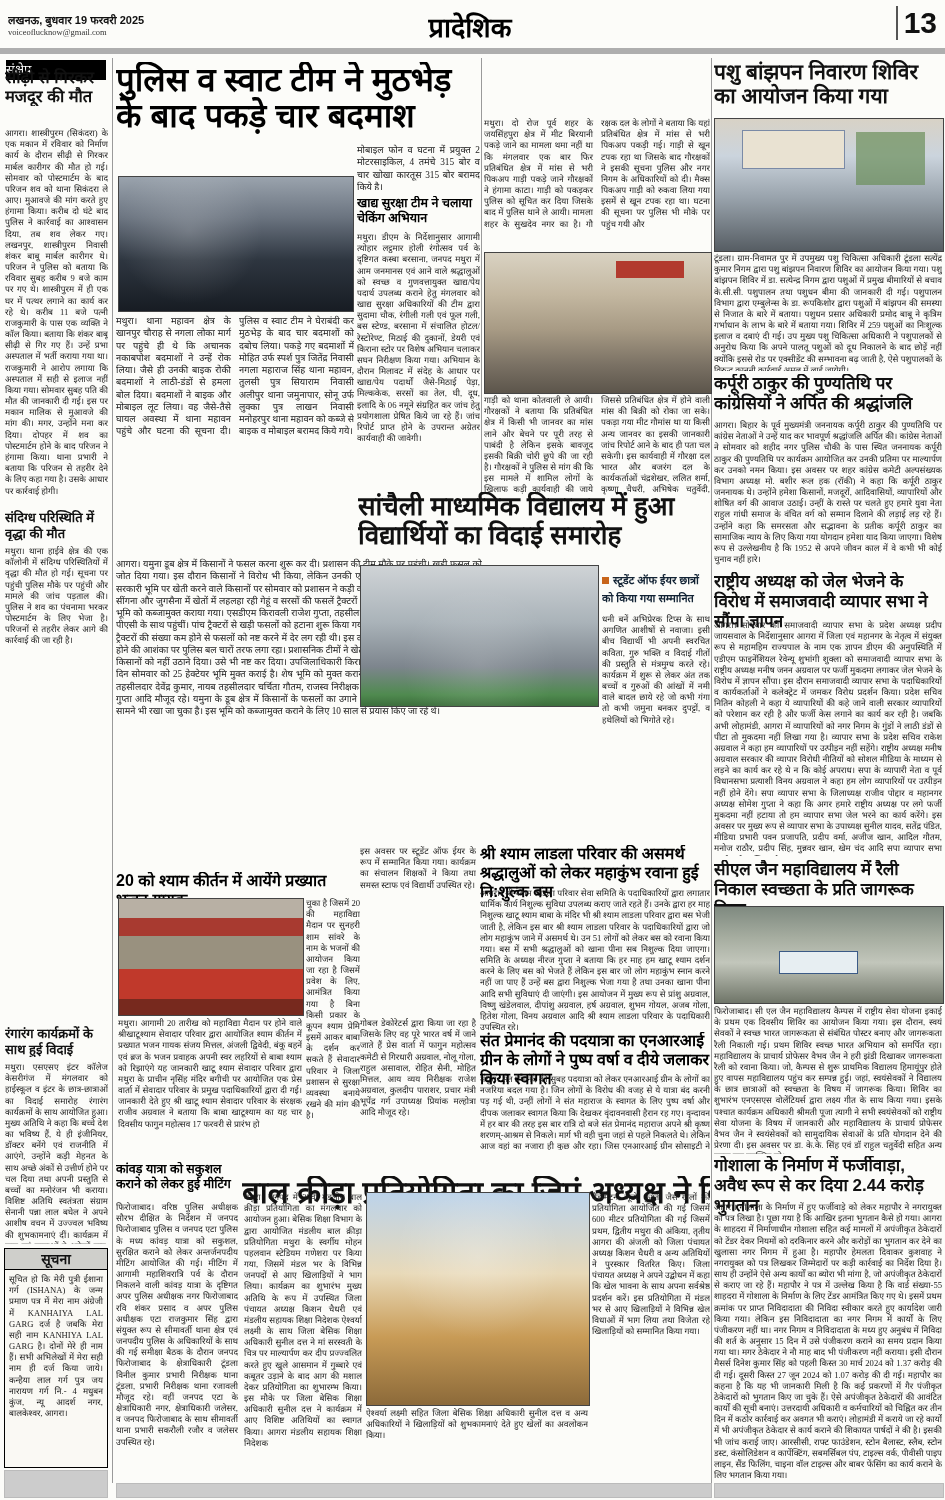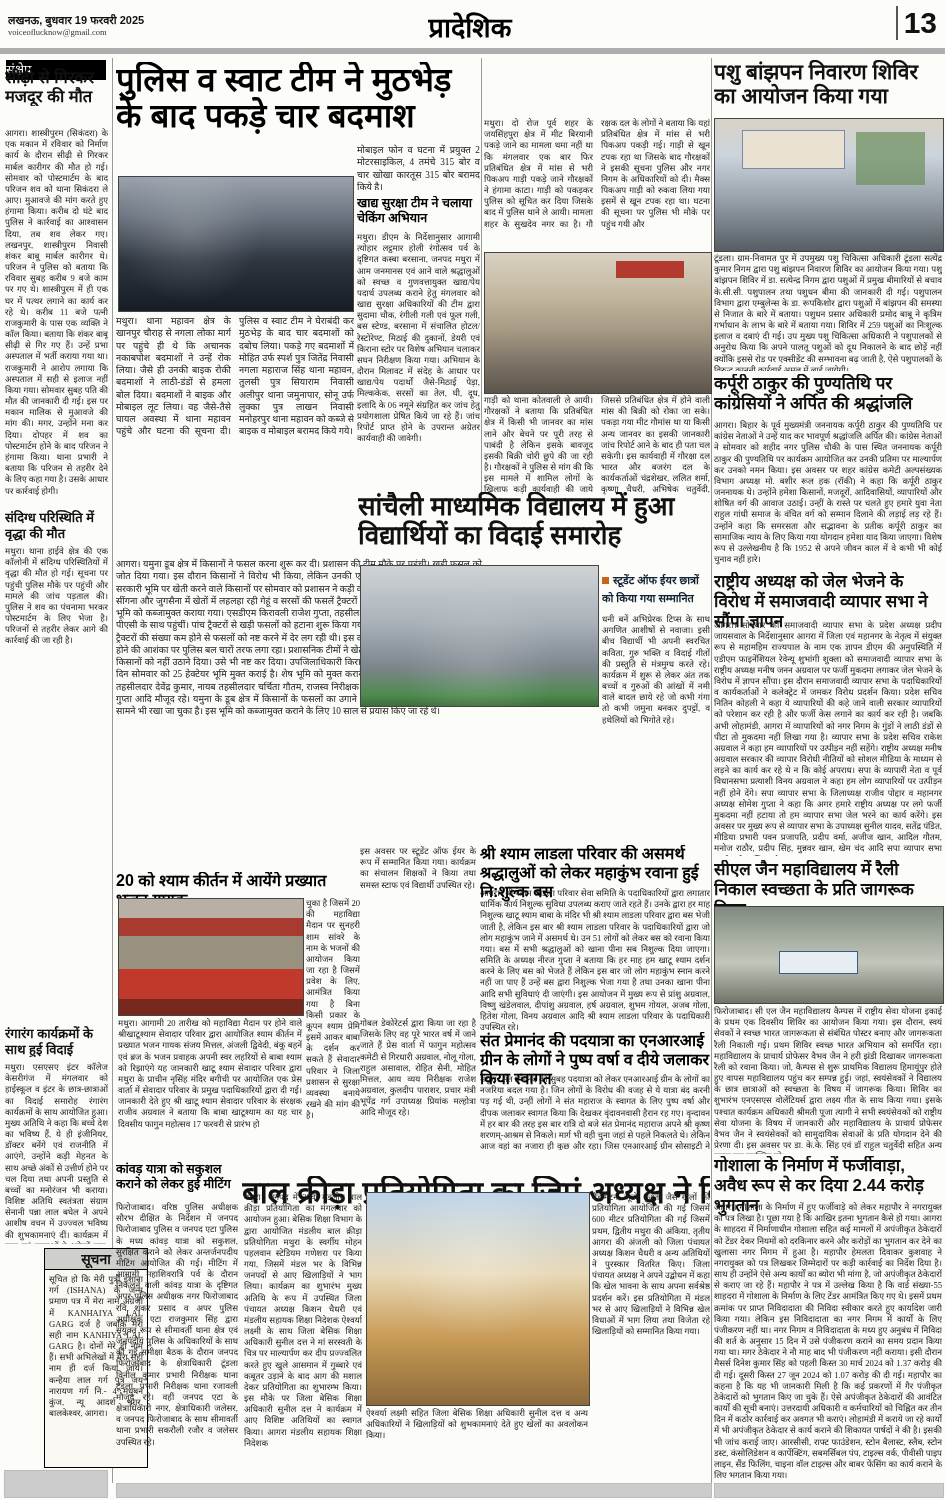--- a/index.html
+++ b/index.html
@@ -49,21 +49,21 @@
   <div class="rule-v" style="left:481px;top:58px;height:440px;"></div>
   <div class="rule-v" style="left:711px;top:58px;height:1425px;"></div>
 
   <div class="abs black-bar" style="left:6px;top:60px;width:100px;height:20px;">संक्षेप</div>
   <div class="abs" style="left:5px;top:68px;width:103px;font-family:'Liberation Sans','DejaVu Sans',sans-serif;font-weight:800;font-size:16.5px;line-height:1.15;">सीढ़ी से गिरकर मजदूर की मौत</div>
   <div class="abs body-sm jt" style="left:5px;top:128px;width:103px;height:378px;">आगरा। शास्त्रीपुरम (सिकंदरा) के एक मकान में रविवार को निर्माण कार्य के दौरान सीढ़ी से गिरकर मार्बल कारीगर की मौत हो गई। सोमवार को पोस्टमार्टम के बाद परिजन शव को थाना सिकंदरा ले आए। मुआवजे की मांग करते हुए हंगामा किया। करीब दो घंटे बाद पुलिस ने कार्रवाई का आश्वासन दिया, तब शव लेकर गए। लखनपुर, शास्त्रीपुरम निवासी शंकर बाबू मार्बल कारीगर थे। परिजन ने पुलिस को बताया कि रविवार सुबह करीब 9 बजे काम पर गए थे। शास्त्रीपुरम में ही एक घर में पत्थर लगाने का कार्य कर रहे थे। करीब 11 बजे पत्नी राजकुमारी के पास एक व्यक्ति ने कॉल किया। बताया कि शंकर बाबू सीढ़ी से गिर गए हैं। उन्हें प्रभा अस्पताल में भर्ती कराया गया था। राजकुमारी ने आरोप लगाया कि अस्पताल में सही से इलाज नहीं किया गया। सोमवार सुबह पति की मौत की जानकारी दी गई। इस पर मकान मालिक से मुआवजे की मांग की। मगर, उन्होंने मना कर दिया। दोपहर में शव का पोस्टमार्टम होने के बाद परिजन ने हंगामा किया। थाना प्रभारी ने बताया कि परिजन से तहरीर देने के लिए कहा गया है। उसके आधार पर कार्रवाई होगी।</div>
   <div class="abs" style="left:5px;top:510px;width:103px;font-family:'Liberation Sans','DejaVu Sans',sans-serif;font-weight:800;font-size:13px;line-height:1.2;">संदिग्ध परिस्थिति में वृद्धा की मौत</div>
   <div class="abs body-sm jt" style="left:5px;top:546px;width:103px;height:475px;">मथुरा। थाना हाईवे क्षेत्र की एक कॉलोनी में संदिग्ध परिस्थितियों में वृद्धा की मौत हो गई। सूचना पर पहुंची पुलिस मौके पर पहुंची और मामले की जांच पड़ताल की। पुलिस ने शव का पंचनामा भरकर पोस्टमार्टम के लिए भेजा है। परिजनों से तहरीर लेकर आगे की कार्रवाई की जा रही है।</div>
   <div class="abs" style="left:5px;top:1026px;width:103px;font-family:'Liberation Sans','DejaVu Sans',sans-serif;font-weight:800;font-size:13px;line-height:1.2;">रंगारंग कार्यक्रमों के साथ हुई विदाई</div>
   <div class="abs body-sm jt" style="left:5px;top:1062px;width:103px;height:182px;">मथुरा। एसएसए इंटर कॉलेज केसरीगंज में मंगलवार को हाईस्कूल व इंटर के छात्र-छात्राओं का विदाई समारोह रंगारंग कार्यक्रमों के साथ आयोजित हुआ। मुख्य अतिथि ने कहा कि बच्चे देश का भविष्य हैं, ये ही इंजीनियर, डॉक्टर बनेंगे एवं राजनीति में आएंगे, उन्होंने कड़ी मेहनत के साथ अच्छे अंकों से उत्तीर्ण होने पर चल दिया तथा अपनी प्रस्तुति से बच्चों का मनोरंजन भी कराया। विशिष्ट अतिथि स्वतंत्रता संग्राम सेनानी पन्ना लाल बघेल ने अपने आशीष वचन में उज्ज्वल भविष्य की शुभकामनाएं दीं। कार्यक्रम में छात्र एवं छात्राओं ने अनेकों नृत्य, ग्रुप डांस, नाटक आदि सशक्त प्रस्तुतियां दीं। शिक्षकों ने भी अपने विद्यार्थियों की मेहनत पर संतोष जताया और अच्छे नंबर से आने की संभावना व्यक्त की, विगत वर्ष जो छात्र एवं छात्राएं हाईस्कूल एवं इंटर में अच्छे अंकों से उत्तीर्ण हुए उनको मंच पर सम्मानित किया।</div>
-  <div class="abs notice-box" style="left:4px;top:1248px;width:102px;height:218px;background:#faf9f4;margin-left:40px;">
+  <div class="abs notice-box" style="left:4px;top:1248px;width:102px;height:218px;background:#faf9f4;">
     <div class="notice-title">सूचना</div>
     <div class="body-sm jt" style="padding:4px 4px;">सूचित हो कि मेरी पुत्री ईशाना गर्ग (ISHANA) के जन्म प्रमाण पत्र में मेरा नाम अंग्रेजी में KANHAIYA LAL GARG दर्ज है जबकि मेरा सही नाम KANHIYA LAL GARG है। दोनों मेरे ही नाम हैं। सभी अभिलेखों में मेरा सही नाम ही दर्ज किया जाये। कन्हैया लाल गर्ग पुत्र जय नारायण गर्ग नि.- 4 मधुबन कुंज, न्यू आदर्श नगर, बालकेश्वर, आगरा।</div>
   </div>
 
   <div class="abs headline-xl" style="left:116px;top:62px;width:366px;">पुलिस व स्वाट टीम ने मुठभेड़ के बाद पकड़े चार बदमाश</div>
   <div class="abs photo" style="left:118px;top:176px;width:234px;height:134px;background:
     radial-gradient(circle at 30% 40%, rgba(255,255,255,.18), transparent 40%),
     linear-gradient(180deg,#9aa3ad 0%,#6b7480 30%,#2e3640 62%,#171c23 100%);"></div>
   <div class="abs body-text jt" style="left:357px;top:144px;width:123px;height:46px;">मोबाइल फोन व घटना में प्रयुक्त 2 मोटरसाइकिल, 4 तमंचे 315 बोर व चार खोखा कारतूस 315 बोर बरामद किये है।</div>
   <div class="abs body-text jt" style="left:116px;top:315px;width:238px;height:178px;column-count:2;column-gap:8px;">मथुरा। थाना महावन क्षेत्र के खानपुर चौराह से नगला लोका मार्ग पर पहुंचे ही थे कि अचानक नकाबपोश बदमाशों ने उन्हें रोक लिया। जैसे ही उनकी बाइक रोकी बदमाशों ने लाठी-डंडों से हमला बोल दिया। बदमाशों ने बाइक और मोबाइल लूट लिया। वह जैसे-तैसे घायल अवस्था में थाना महावन पहुंचे और घटना की सूचना दी। पुलिस व स्वाट टीम ने घेराबंदी कर मुठभेड़ के बाद चार बदमाशों को दबोच लिया। पकड़े गए बदमाशों में मोहित उर्फ स्पर्श पुत्र जितेंद्र निवासी नगला महाराज सिंह थाना महावन, तुलसी पुत्र सियाराम निवासी अलीपुर थाना जमुनापार, सोनू उर्फ लुक्का पुत्र लाखन निवासी मनोहरपुर थाना महावन को कब्जे से बाइक व मोबाइल बरामद किये गये।</div>

